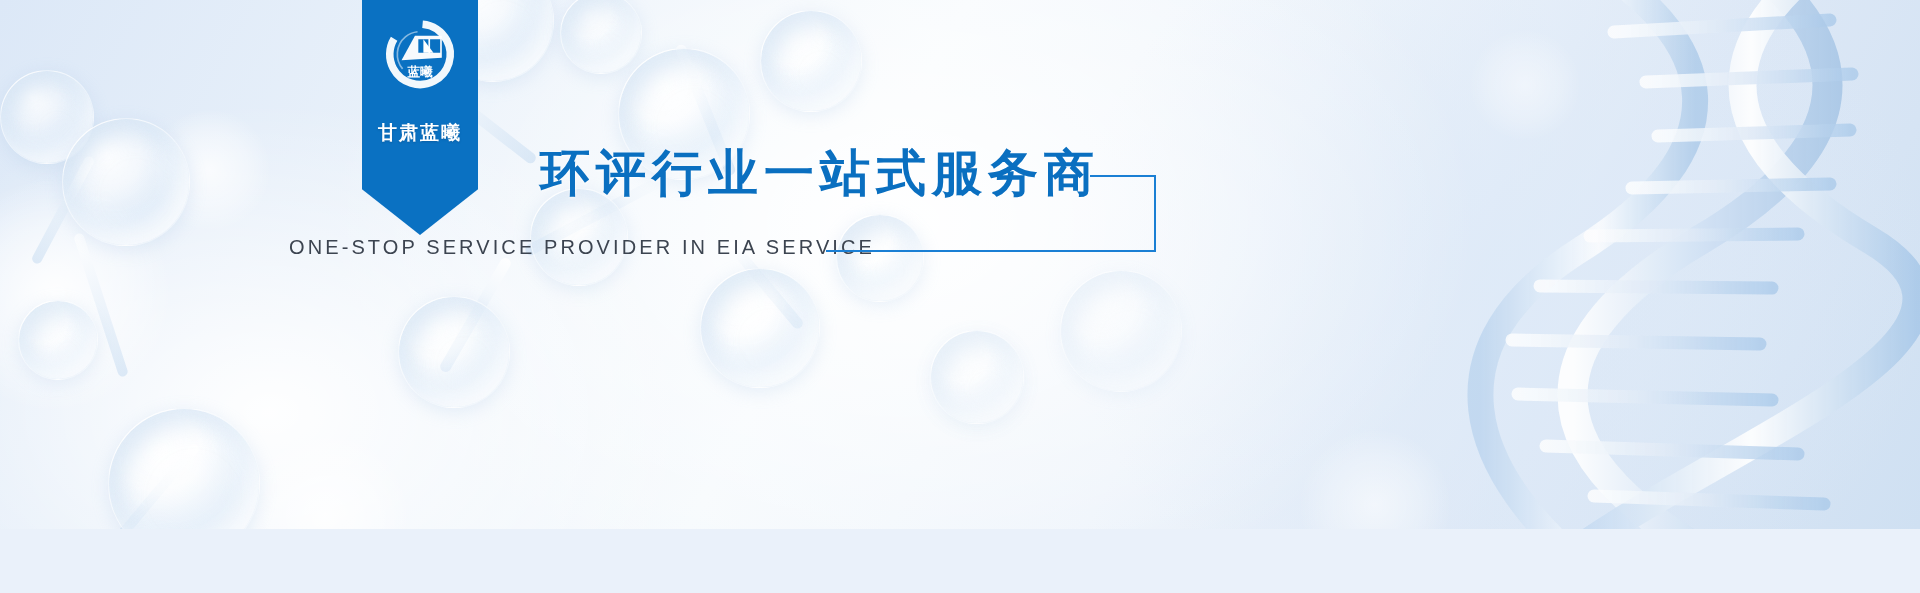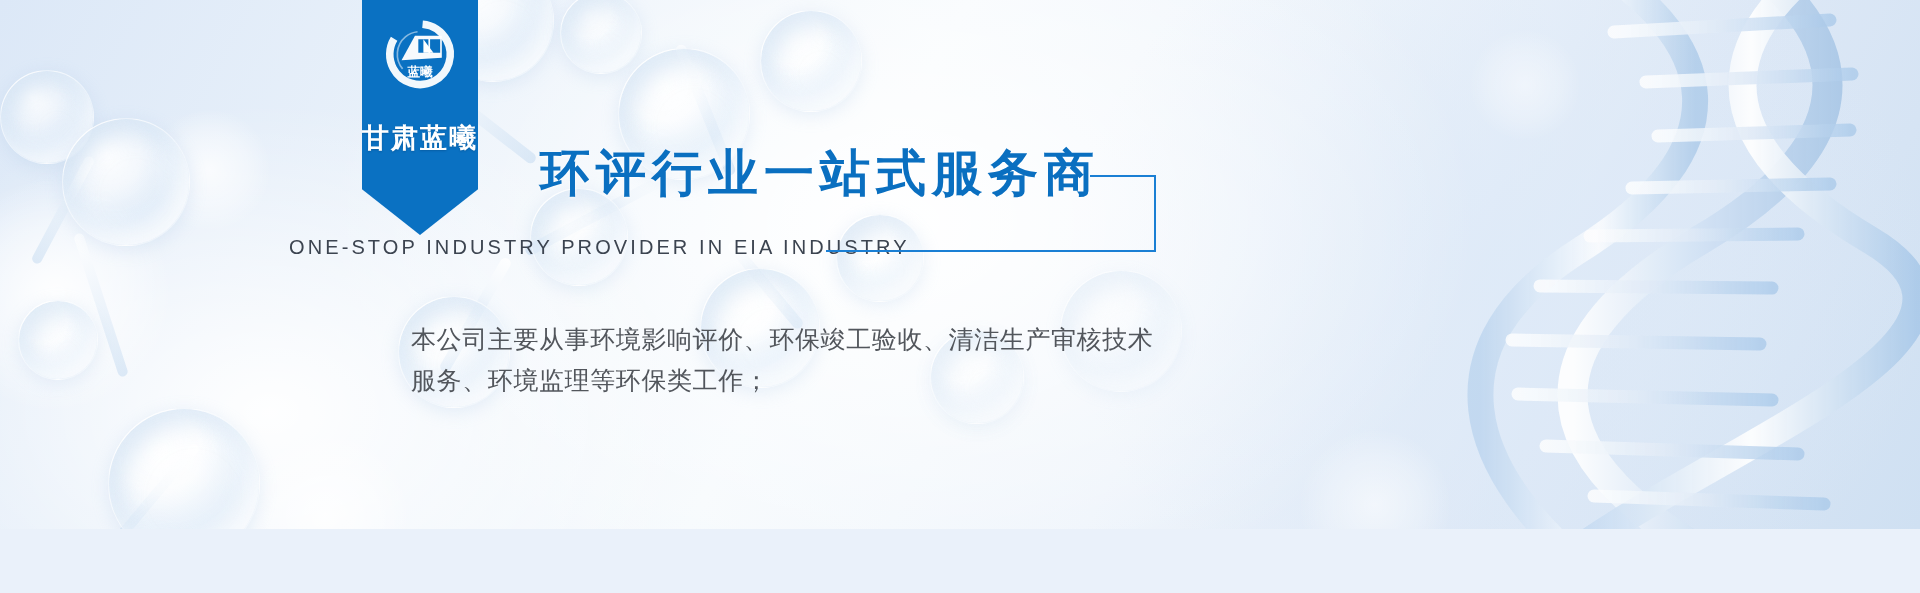--- a/index.html
+++ b/index.html
@@ -35,21 +35,21 @@
   #badge{
     position:absolute;left:362px;top:0;width:116px;height:235px;
     background:#0a71c2;
     clip-path:polygon(0 0,100% 0,100% 80.5%,50% 100%,0 80.5%);
     box-shadow:2px 0 10px rgba(20,80,140,.18);
     text-align:center;
   }
   #badge .logo{position:absolute;left:50%;top:14px;transform:translateX(-50%);width:84px;height:84px;}
   #badge .cname{
     position:absolute;left:0;right:0;top:120px;
-    color:#ffffff;font-size:27px;font-weight:bold;letter-spacing:2px;
+    color:#ffffff;font-size:19px;font-weight:bold;letter-spacing:2px;
     font-family:"DejaVu Sans","Liberation Sans",sans-serif;
     text-shadow:0 1px 2px rgba(0,40,80,.25);
     white-space:nowrap;
   }
 
   
   #headline{
     position:absolute;left:540px;top:148px;
     font-family:"DejaVu Sans","Liberation Sans",sans-serif;
     font-size:50px;font-weight:bold;color:#0a6fc0;letter-spacing:6px;
@@ -156,23 +156,19 @@
       <path d="M28,55 L44,26 L76,26 L76,52 Z" fill="#ffffff" fill-opacity=".97"></path>
       <path d="M48,30 L60,30 L60,46 L48,46 Z" fill="#0a71c2"></path>
       <path d="M62,30 L74,30 L74,46 L62,46 Z" fill="#0a71c2"></path>
       <path d="M54,30 L66,46 L54,46 Z" fill="#ffffff"></path>
       <text x="50" y="74" text-anchor="middle" fill="#ffffff" font-size="15" font-family="DejaVu Sans, sans-serif" font-weight="bold">蓝曦</text>
     </svg>
     <div class="cname">甘肃蓝曦</div>
   </div>
 
   <div id="headline">环评行业一站式服务商</div>
-  <div id="subline">ONE-STOP INDUSTRY PROVIDER IN EIA INDUSTRY</div>
+  <div id="subline">ONE-STOP SERVICE PROVIDER IN EIA SERVICE</div>
   <div id="rule-h"></div>
   <div id="rule-up"></div>
   <div id="rule-top"></div>
 
-  <div id="desc">
-    <div>本公司主要从事环境影响评价、环保竣工验收、清洁生产审核技术</div>
-    <div>服务、环境监理等环保类工作；</div>
-  </div>
 
 </div>
 
 </body></html>

